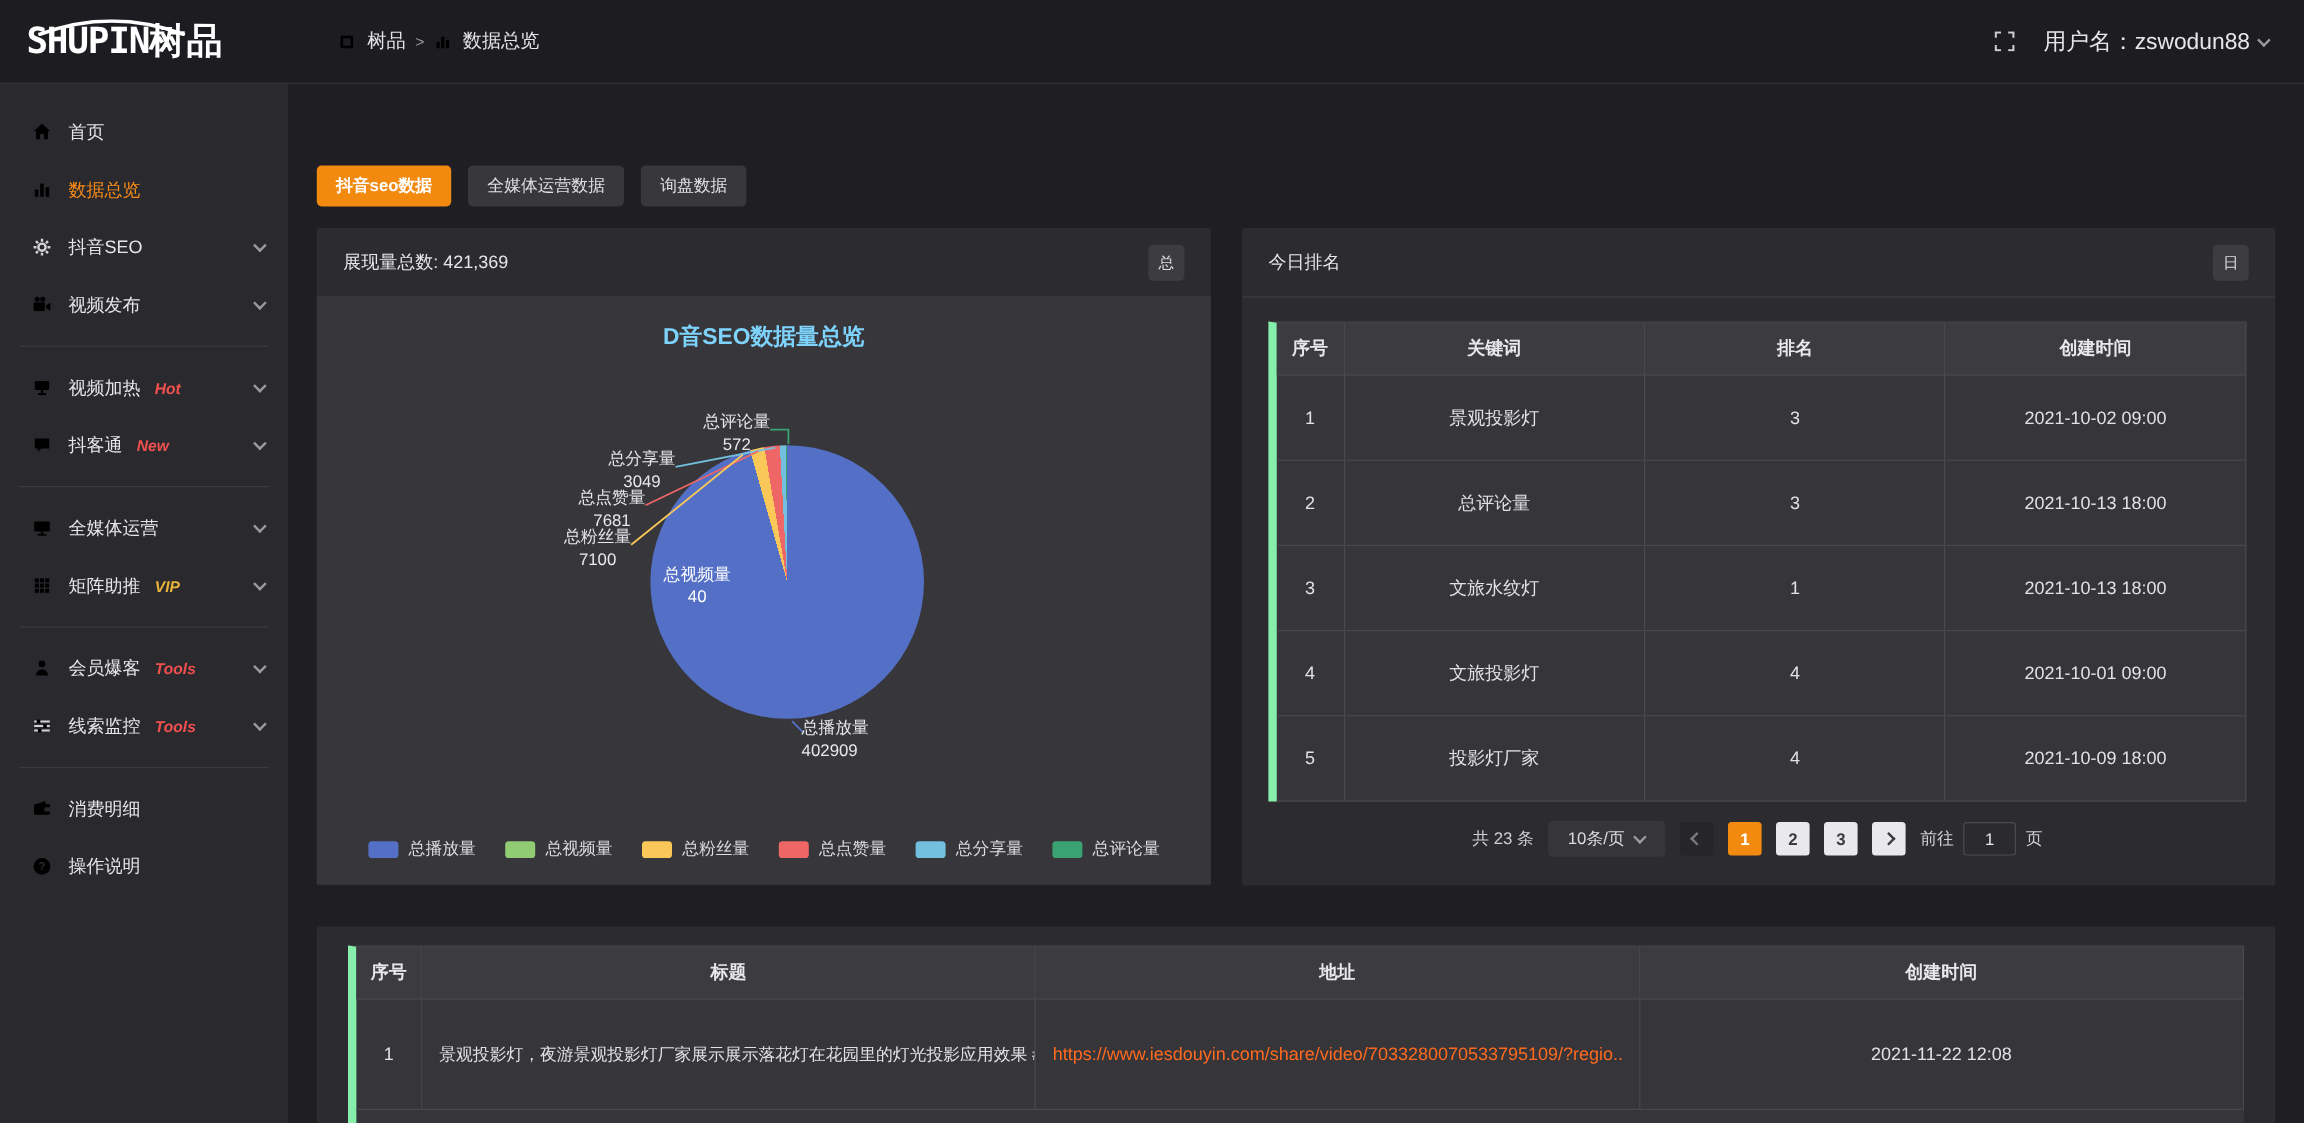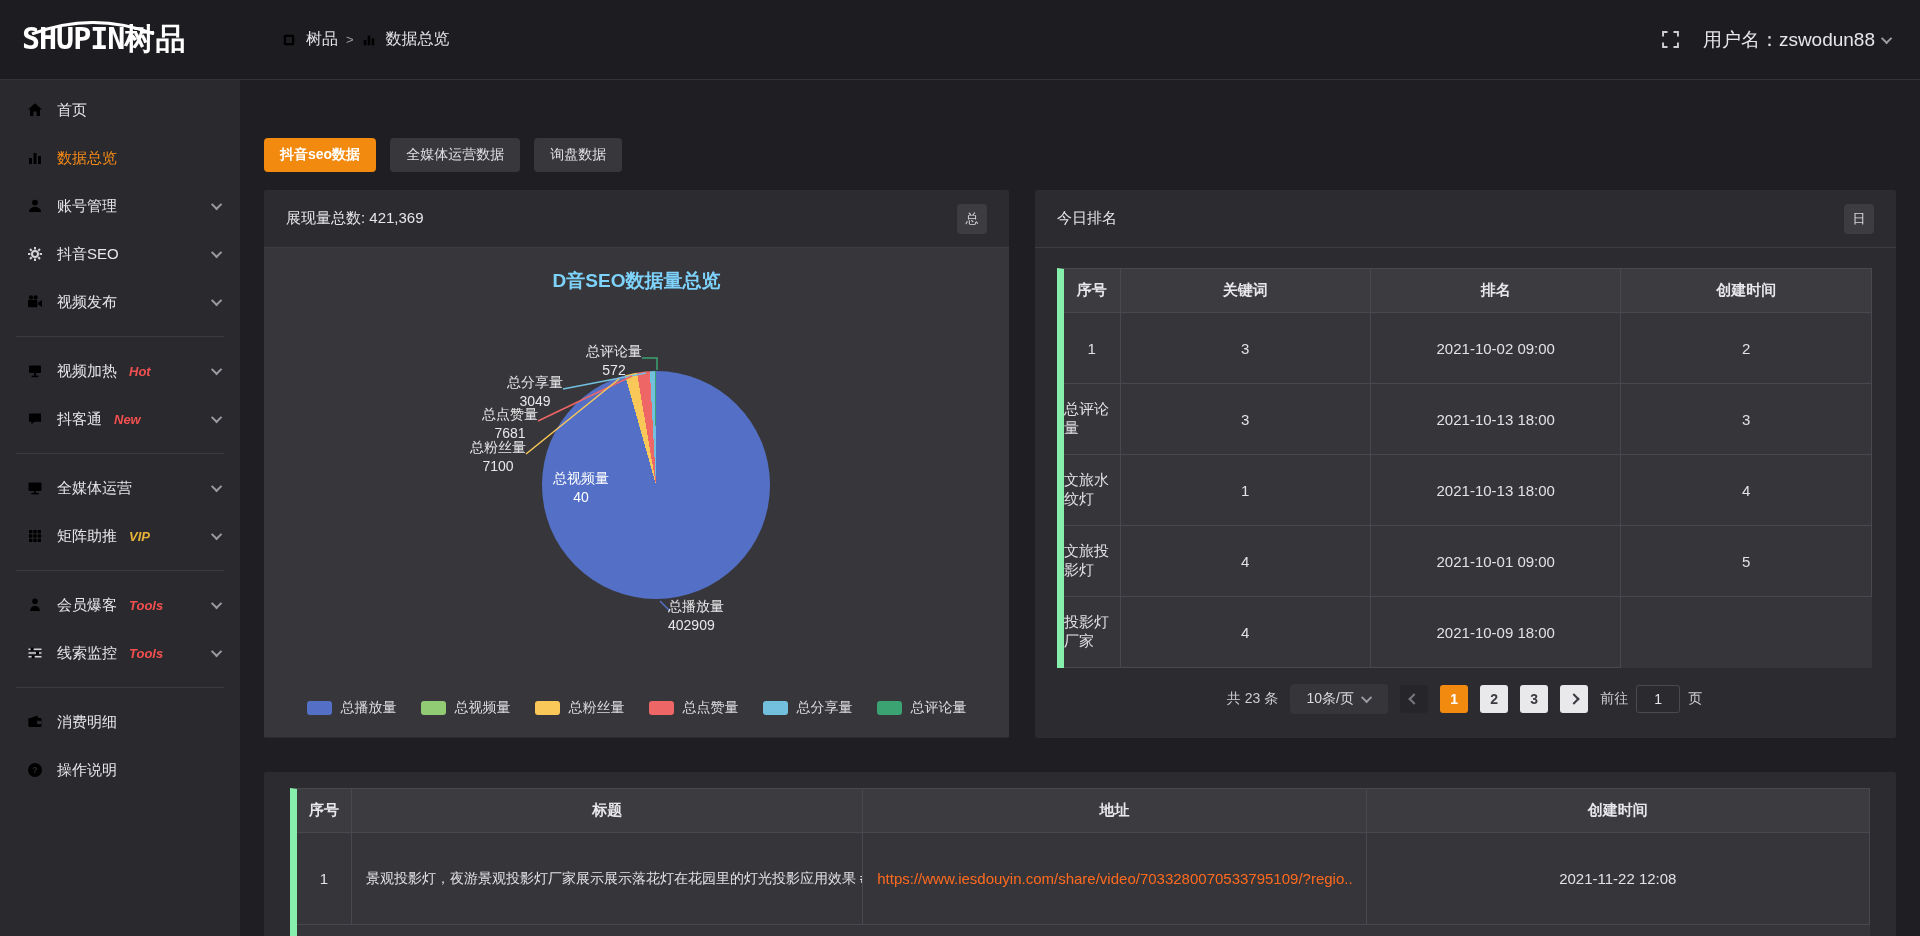--- a/index.html
+++ b/index.html
@@ -1,20 +1,20 @@
 <!DOCTYPE html>
 <html><head>
 <meta charset="utf-8">
 <style>
   * { margin:0; padding:0; box-sizing:border-box; }
   html,body { width:1920px; height:936px; overflow:hidden; background:#1f1f23;
     font-family:"Liberation Sans","DejaVu Sans",sans-serif; color:#e3e3e6; font-size:14px; }
 
   
-  .topbar { position:fixed; left:0; top:0; width:1920px; height:80px; background:#1d1d21;
+  .topbar { position:fixed; left:0; top:0; width:1920px; height:70px; background:#1d1d21;
     border-bottom:1px solid #333338; display:flex; align-items:center; z-index:20; }
   .logo { width:240px; padding-left:22px; position:relative; }
   .logo-arc { position:absolute; left:28px; top:2px; }
   .logo-text { font-size:30px; font-weight:bold; letter-spacing:1px; color:#fff; white-space:nowrap; }
   .logo-en { font-family:"DejaVu Sans Mono","Liberation Mono",monospace; letter-spacing:-1px; }
   .breadcrumb { display:flex; align-items:center; gap:8px; margin-left:42px; font-size:16px; }
   .bc-sep { color:#9a9aa0; font-size:13px; }
   .bc-icon { display:inline-flex; color:#d8d8db; margin-right:2px; }
   .topbar-right { margin-left:auto; display:flex; align-items:center; gap:24px; padding-right:28px; }
   .fs-icon { color:#cfcfd3; display:inline-flex; cursor:pointer; }
@@ -229,29 +229,20 @@
       </span>
     <span class="slabel">首页</span>
   </div>
   <div class="side-item active">
     <span class="sicon">
         <svg width="16" height="16">
           <use href="#i-bars"></use>
         </svg>
       </span>
     <span class="slabel">数据总览</span>
-  </div>
-  <div class="side-item">
-    <span class="sicon">
-        <svg width="16" height="16">
-          <use href="#i-user"></use>
-        </svg>
-      </span>
-    <span class="slabel">账号管理</span>
-    <span class="schev chev down"></span>
   </div>
   <div class="side-item">
     <span class="sicon">
         <svg width="16" height="16">
           <use href="#i-gear"></use>
         </svg>
       </span>
     <span class="slabel">抖音SEO</span>
     <span class="schev chev down"></span>
   </div>
@@ -433,20 +424,21 @@
         <button class="mini-btn">日</button>
       </div>
       <div class="rank-body">
         <div class="grid-table rank-table">
           <div class="gcell head">序号</div>
           <div class="gcell head">关键词</div>
           <div class="gcell head">排名</div>
           <div class="gcell head">创建时间</div>
 
           <div class="gcell">1</div>
+          <div class="gcell">景观投影灯</div>
           <div class="gcell">3</div>
           <div class="gcell">2021-10-02 09:00</div>
 
           <div class="gcell">2</div>
           <div class="gcell">总评论量</div>
           <div class="gcell">3</div>
           <div class="gcell">2021-10-13 18:00</div>
 
           <div class="gcell">3</div>
           <div class="gcell">文旅水纹灯</div>

